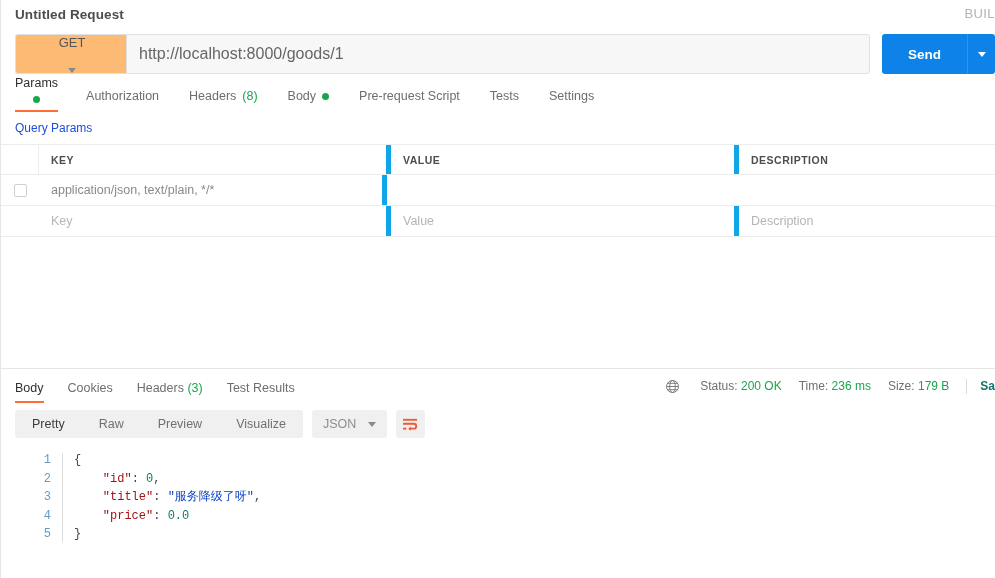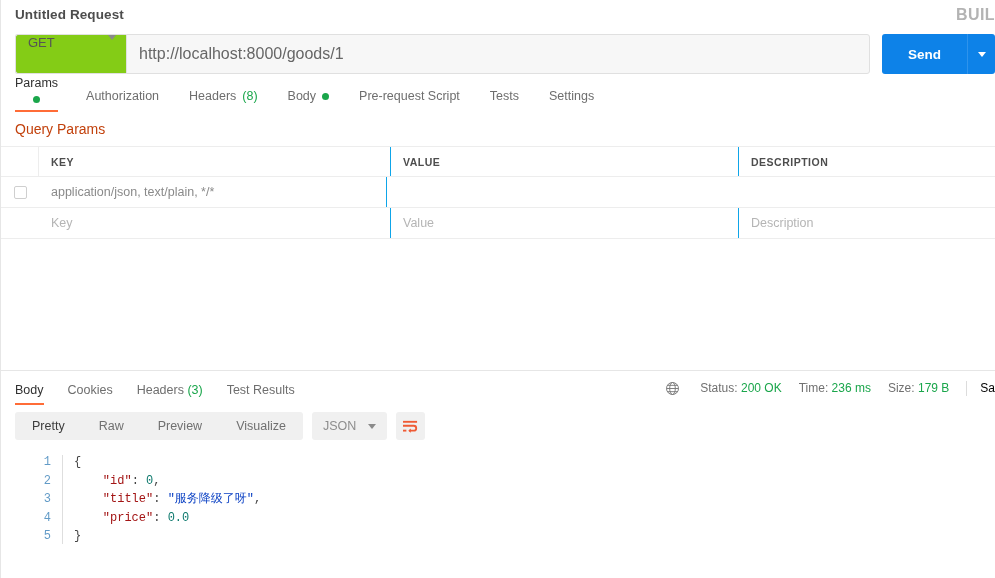--- a/index.html
+++ b/index.html
@@ -17,39 +17,40 @@
     display: flex; align-items: center;
     padding: 12px 14px;
     position: relative;
   }
   .req-title {
     font-size: 13.5px; font-weight: bold; color: #4d4d4d;
     letter-spacing: .1px;
   }
   .build-label {
     position: absolute; right: 0; top: 6px;
-    font-size: 16px; font-weight: bold; color: #b3b3b3;
+    font-size: 13px; font-weight: normal; color: #b3b3b3;
     letter-spacing: .4px;
   }
 
   
   .urlbar {
     display: flex; align-items: center;
     padding: 6px 0 6px 14px;
     height: 52px;
   }
   .method-box {
     width: 111px; height: 40px;
-    background: #84cc16;
+    background: #fdba74;
     border: 1px solid #e0e0e0;
     border-right: none;
     border-radius: 3px 0 0 3px;
-    display: flex; align-items: flex-start;
+    display: flex; align-items: center;
     padding: 0 10px 0 12px;
     position: relative;
+    flex-direction: column;
   }
   .method-label { font-size: 13px; color: #555; flex: 1; }
   .caret {
     width: 0; height: 0;
     border-left: 4.5px solid transparent;
     border-right: 4.5px solid transparent;
     border-top: 5px solid #8a8a8a;
   }
   .url-box {
     flex: 1; height: 40px;
@@ -113,33 +114,33 @@
   }
   .rtab:first-child.active::after { right: 10px; }
   .dot-green {
     width: 7px; height: 7px; border-radius: 50%;
     background: #1aa64b; display: inline-block;
   }
   .count-green { color: #1aa64b; }
 
   
   .qp-label {
-    font-size: 14px; color: #c2410c;
+    font-size: 12px; color: #1d4ed8;
     padding: 9px 0 9px 14px;
     font-weight: normal;
   }
 
   
   .ptable { width: 995px; border-top: 1px solid #ededed; }
   .ptr { display: flex; border-bottom: 1px solid #ededed; }
   .ptr.header { height: 30px; }
   .ptr.row { height: 31px; }
   .pcell {
     display: flex; align-items: center;
-    border-right: 1px solid #0ea5e9;
+    border-right: 5px solid #0ea5e9;
     padding: 0 12px;
     overflow: hidden;
   }
   .pcell.cb { width: 38px; border-right: none; justify-content: center; padding: 0; }
   .pcell.k { width: 352px; }
   .pcell.v { width: 348px; }
   .pcell.d { flex: 1; border-right: none; }
   .ptr.header .pcell {
     font-size: 10.5px; font-weight: bold; color: #4d4d4d;
     letter-spacing: .5px;
@@ -183,21 +184,21 @@
     position: absolute; right: 0; top: 0;
     height: 34px; display: flex; align-items: center; gap: 0;
     font-size: 12px; color: #707070;
   }
   .globe-ic { margin-right: 20px; display: flex; align-items: center; }
   .meta-item { margin-right: 17px; white-space: nowrap; }
   .meta-val { color: #1aa64b; }
   .meta-sep {
     width: 1px; height: 15px; background: #dcdcdc; margin-right: 13px;
   }
-  .save-resp { color: #000000; font-size: 12px; white-space: nowrap; }
+  .save-resp { color: #0f766e; font-size: 12px; white-space: nowrap; font-weight: bold; }
 
   
   .body-toolbar {
     display: flex; align-items: center;
     padding: 7px 0 7px 14px;
     gap: 9px;
   }
   .seg-group {
     background: #f0f0f0; border-radius: 3px;
     display: flex; height: 28px; align-items: center;

